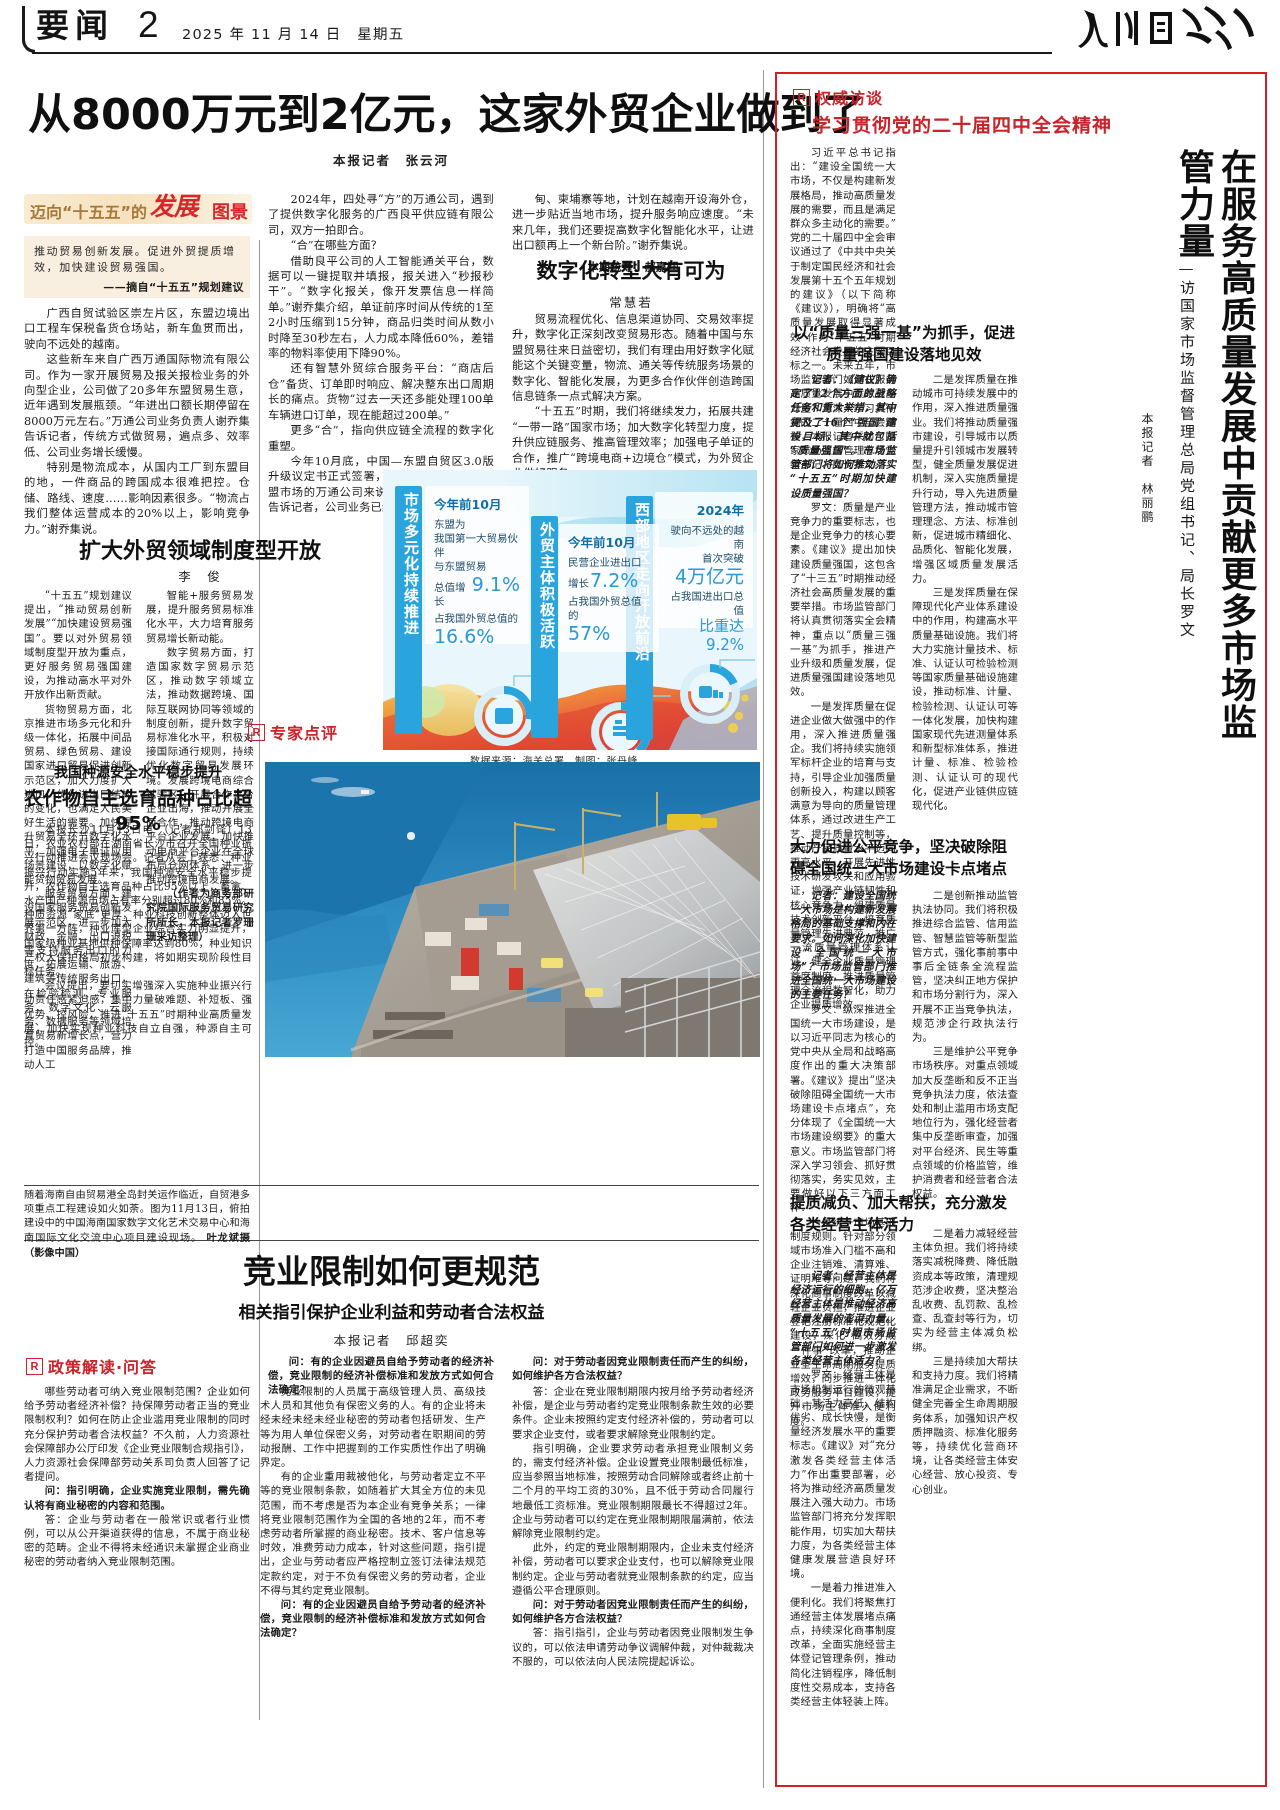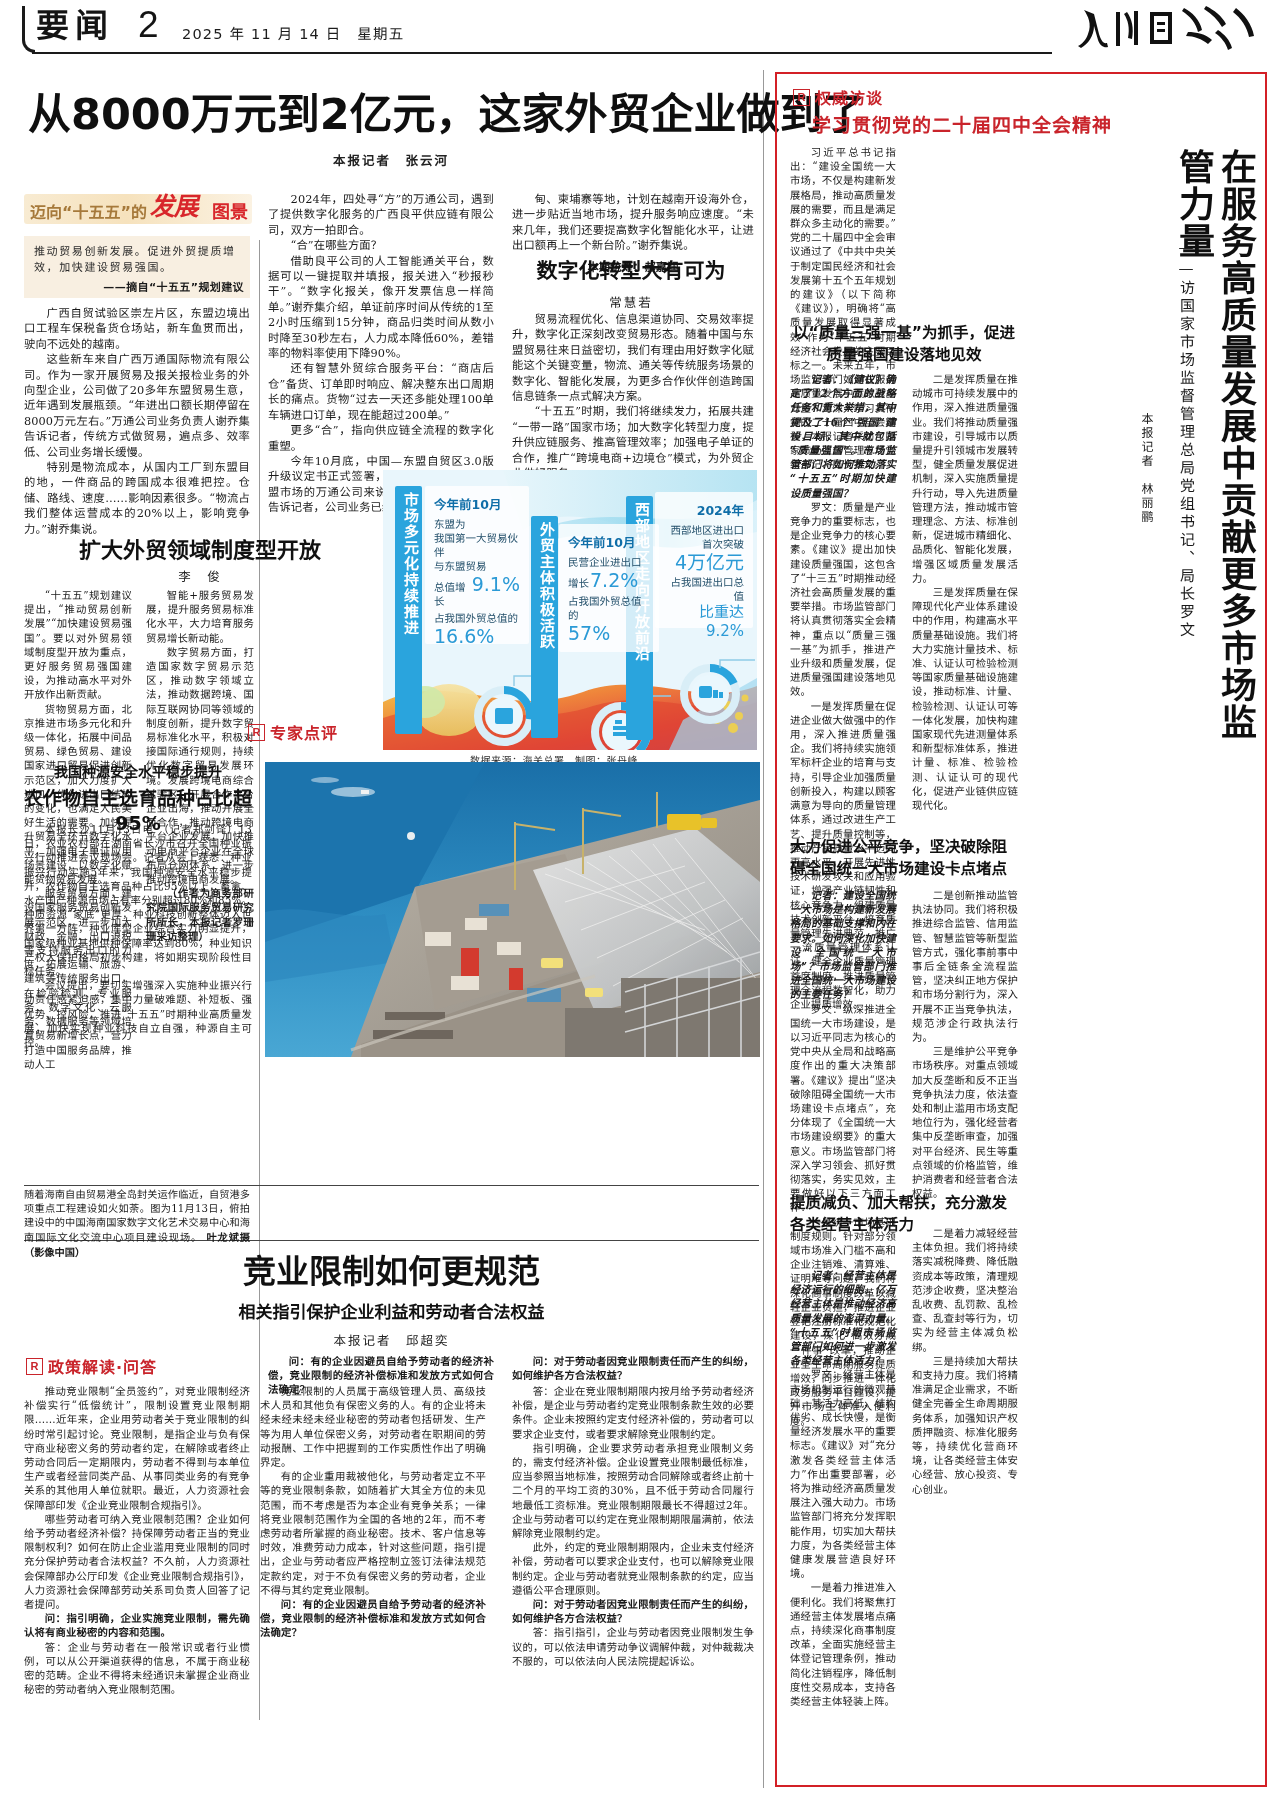--- a/index.html
+++ b/index.html
@@ -389,21 +389,21 @@
       <div style="display:flex;align-items:baseline;gap:1px;">
         <span class="l">增长</span>
         <span class="big">7.2%</span>
       </div>
       <div class="l" style="margin-top:3px;">占我国外贸总值的</div>
       <div class="big">57%</div>
     </div>
 
     <div class="card" style="left:272px;top:22px;width:98px;height:136px;text-align:right;">
       <div class="k">2024年</div>
-      <div class="l">西部地区进出口</div>
+      <div class="l">驶向不远处的越南</div>
       <div class="l">首次突破</div>
       <div class="big">4万亿元</div>
       <div class="l" style="margin-top:2px;">占我国进出口总值</div>
       <div class="mid">比重达9.2%</div>
     </div>
   </div>
 
   <div class="info-src">数据来源：海关总署　制图：张丹峰</div>
 
   <div class="sub-hl" style="left:24px;top:762px;width:228px;font-size:14px;line-height:20px;">我国种源安全水平稳步提升</div>
@@ -515,21 +515,20 @@
   <div class="sub-hl" style="left:24px;top:1252px;width:735px;font-size:33px;line-height:40px;">竞业限制如何更规范</div>
   <div class="sub-hl" style="left:24px;top:1300px;width:735px;font-size:17px;line-height:24px;">相关指引保护企业利益和劳动者合法权益</div>
   <div class="byline" style="left:24px;top:1330px;width:735px;font-weight:400;">本报记者　邱超奕</div>
 
   <div class="rtag" style="left:26px;top:1354px;">
     <div class="rbox">R</div>
     <div class="rlabel">政策解读·问答</div>
   </div>
 
   <div class="cn tiny" style="position:absolute;left:24px;top:1384px;width:226px;">
-    <p>推动竞业限制“全员签约”，对竞业限制经济补偿实行“低偿统计”，限制设置竞业限制期限……近年来，企业用劳动者关于竞业限制的纠纷时常引起讨论。竞业限制，是指企业与负有保守商业秘密义务的劳动者约定，在解除或者终止劳动合同后一定期限内，劳动者不得到与本单位生产或者经营同类产品、从事同类业务的有竞争关系的其他用人单位就职。最近，人力资源社会保障部印发《企业竞业限制合规指引》。</p>
     <p>哪些劳动者可纳入竞业限制范围？企业如何给予劳动者经济补偿？持保障劳动者正当的竞业限制权利？如何在防止企业滥用竞业限制的同时充分保护劳动者合法权益？不久前，人力资源社会保障部办公厅印发《企业竞业限制合规指引》，人力资源社会保障部劳动关系司负责人回答了记者提问。</p>
     <p class="bold">问：指引明确，企业实施竞业限制，需先确认将有商业秘密的内容和范围。</p>
     <p>答：企业与劳动者在一般常识或者行业惯例，可以从公开渠道获得的信息，不属于商业秘密的范畴。企业不得将未经通识未掌握企业商业秘密的劳动者纳入竞业限制范围。</p>
   </div>
 
   <div class="cn tiny" style="position:absolute;left:260px;top:1384px;width:226px;">
     <p>竞业限制的人员属于高级管理人员、高级技术人员和其他负有保密义务的人。有的企业将未经未经未经未经业秘密的劳动者包括研发、生产等为用人单位保密义务，对劳动者在职期间的劳动报酬、工作中把握到的工作实质性作出了明确界定。</p>
     <p>有的企业重用裁被他化，与劳动者定立不平等的竞业限制条款，如随着扩大其全方位的未见范围，而不考虑是否为本企业有竞争关系；一律将竞业限制范围作为全国的各地的2年，而不考虑劳动者所掌握的商业秘密。技术、客户信息等时效，准费劳动力成本，针对这些问题，指引提出，企业与劳动者应严格控制立签订法律法规范定款约定，对于不负有保密义务的劳动者，企业不得与其约定竞业限制。</p>
     <p class="bold">问：有的企业因避员自给予劳动者的经济补偿，竞业限制的经济补偿标准和发放方式如何合法确定？</p>
   </div>

